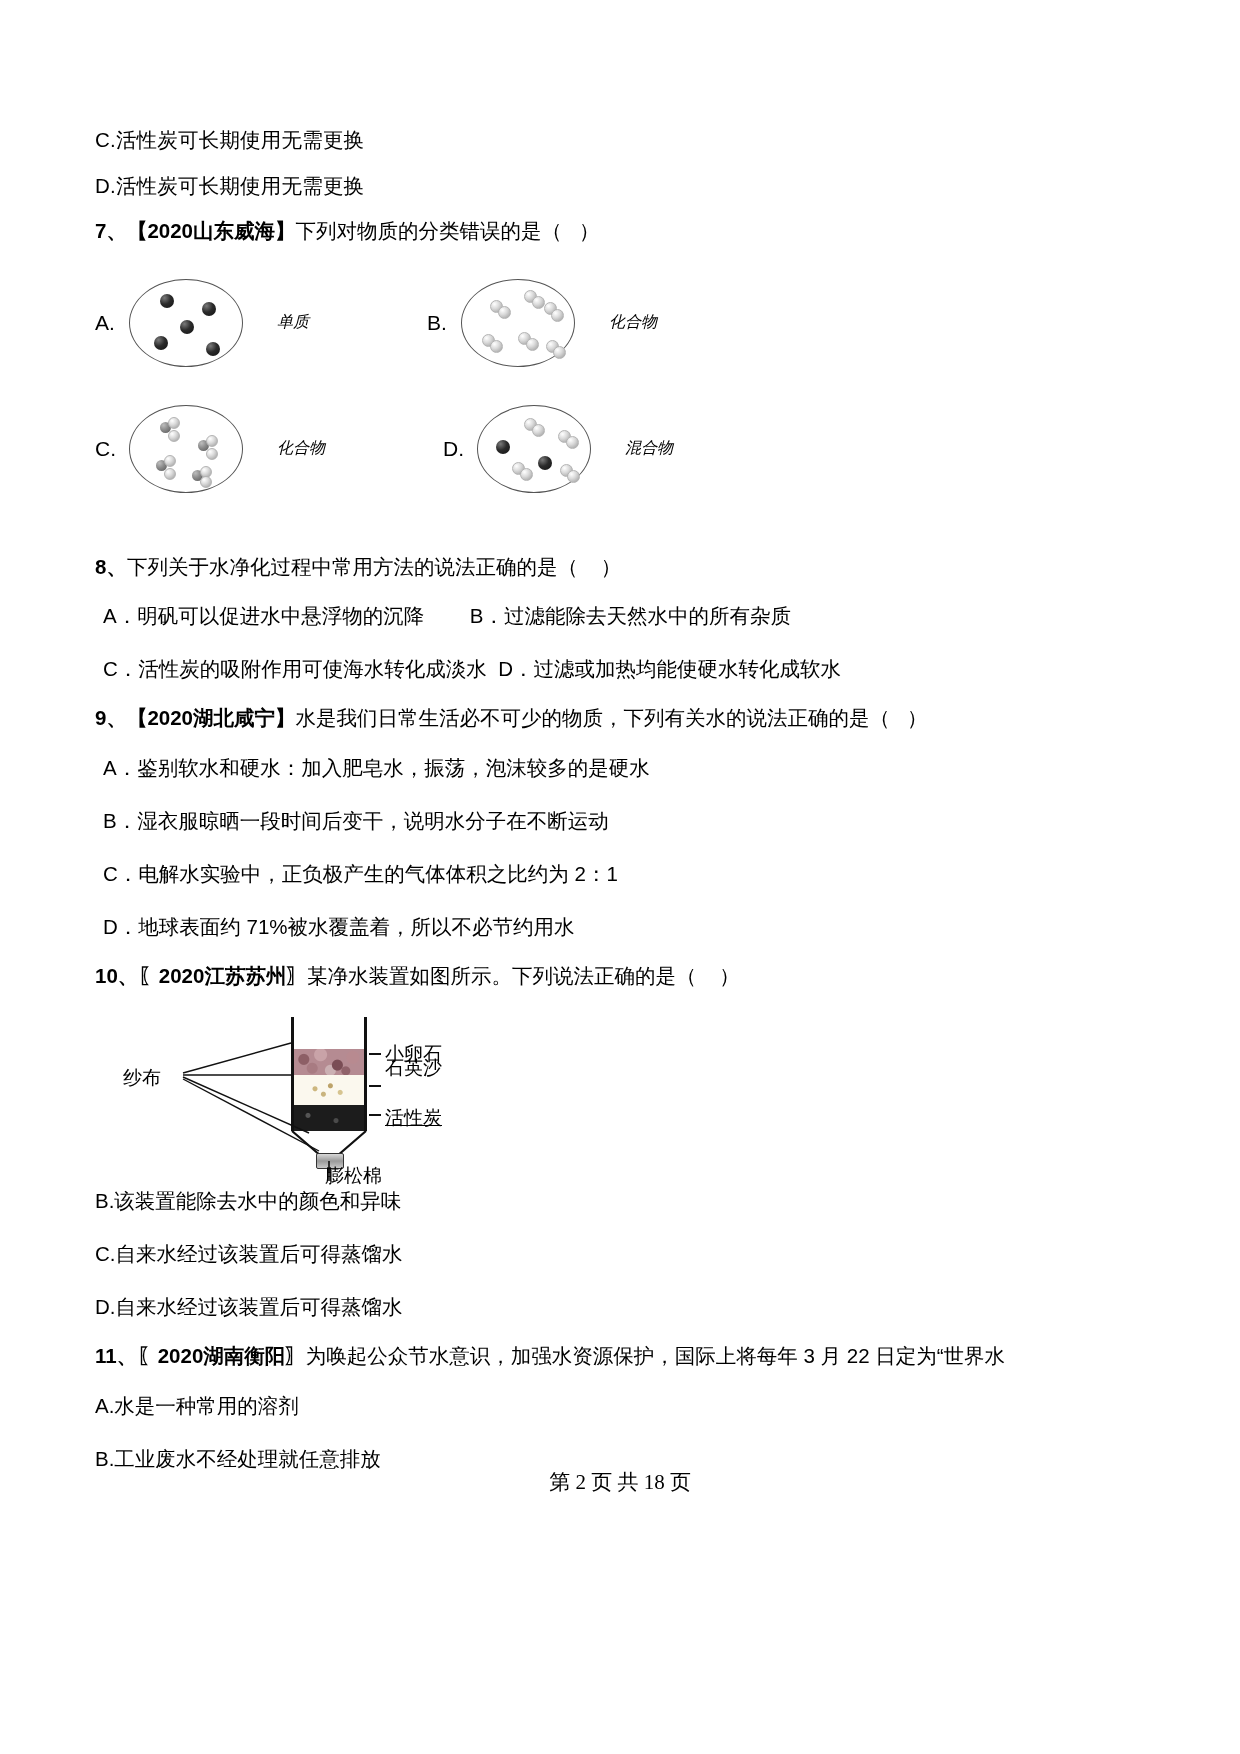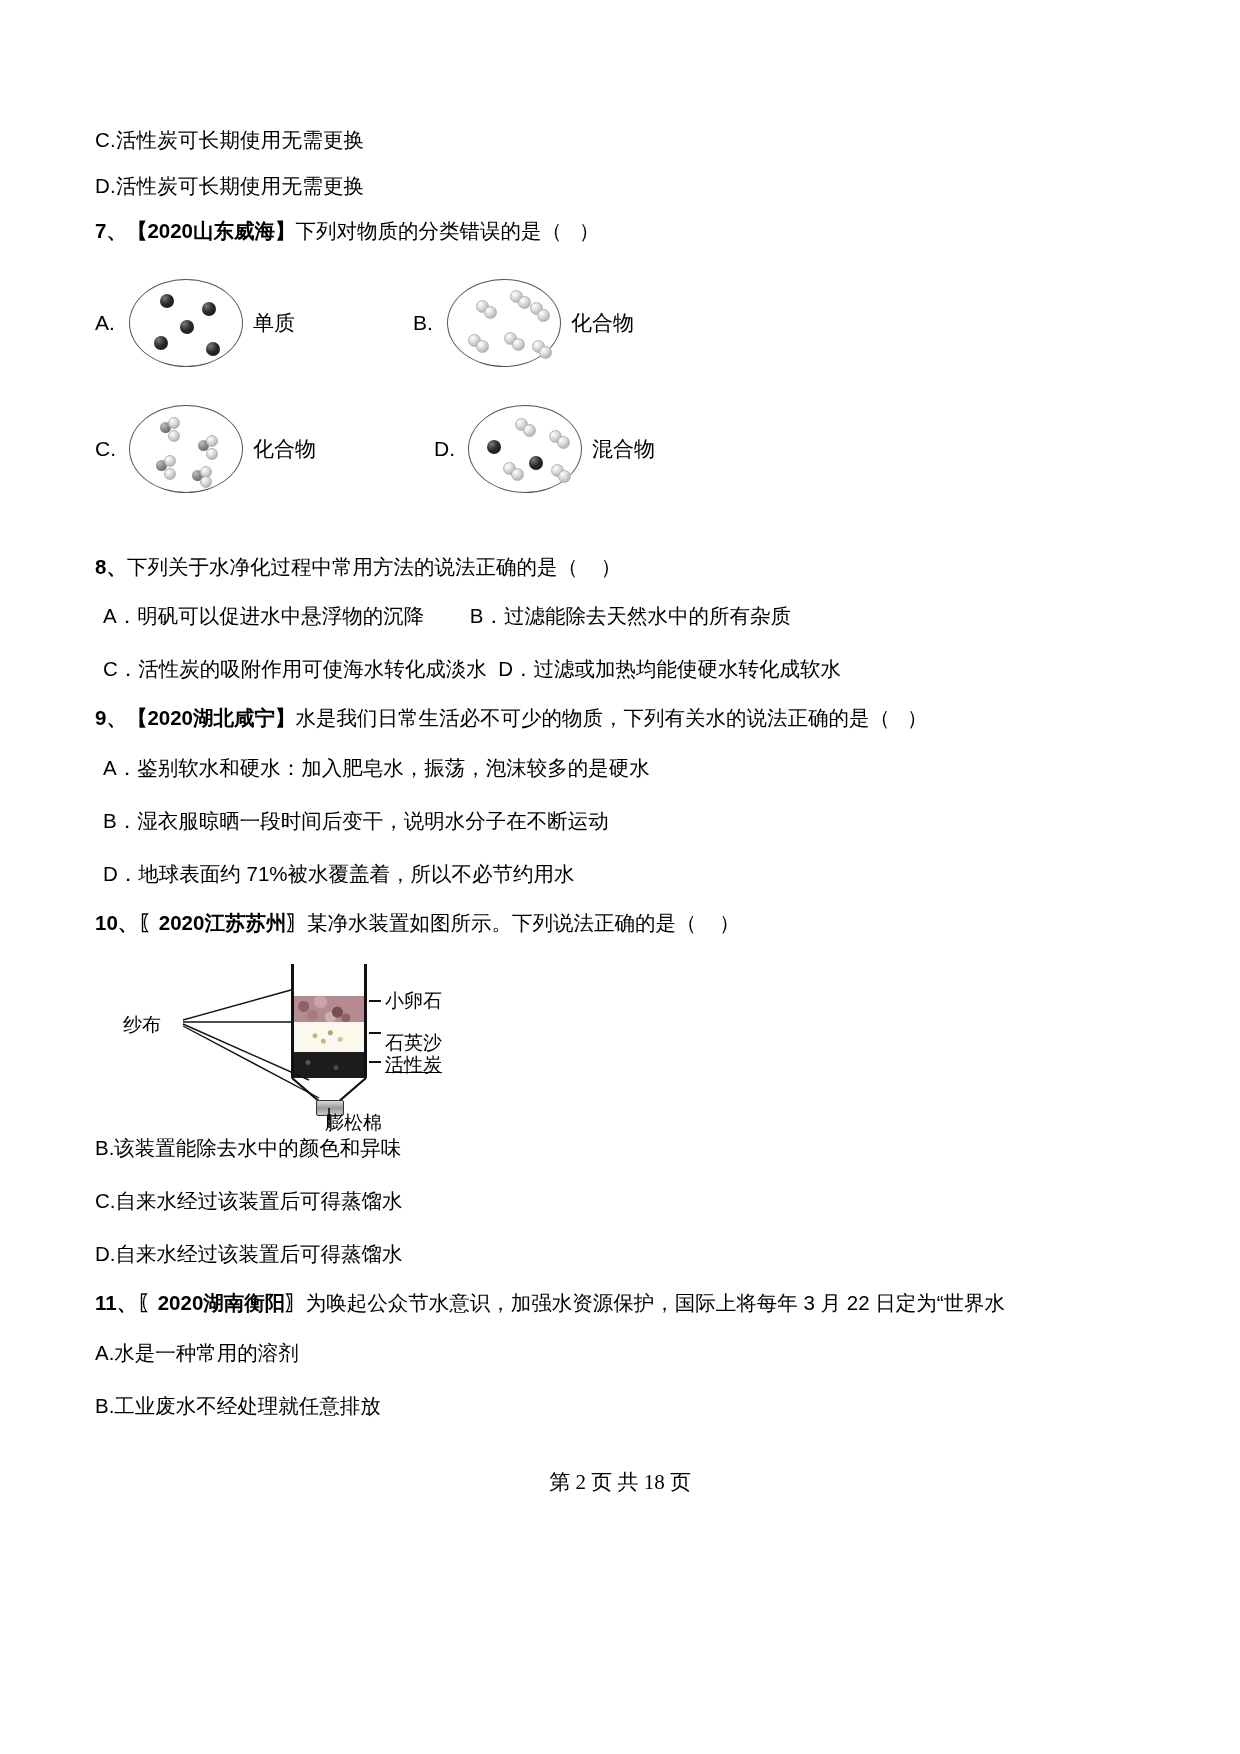--- a/index.html
+++ b/index.html
@@ -86,23 +86,24 @@
     background: radial-gradient(circle at 32% 28%, #7a7a7a 0%, #2b2b2b 45%, #111 100%);
   }
   .atom.light {
     background: radial-gradient(circle at 32% 28%, #ffffff 0%, #dcdcdc 40%, #9a9a9a 100%);
     border: 0.5px solid #b4b4b4;
   }
   .atom.mid {
     background: radial-gradient(circle at 32% 28%, #bdbdbd 0%, #8a8a8a 45%, #555 100%);
   }
   .cat-label {
-    font-size: 21px;
-    margin-left: 10px;
-    white-space: pre;
+    font-size: 16px;
+    margin-left: 34px;
+    white-space: pre;
+    font-style: italic;
   }
   .gap-b { width: 118px; }
 
   
   .fig10 {
     position: relative;
     width: 420px;
     height: 170px;
     margin: 14px 0 6px 18px;
   }
@@ -172,21 +173,21 @@
     background: #444;
   }
   .lbl {
     position: absolute;
     font-size: 19px;
     white-space: pre;
     font-family: "Liberation Serif", "DejaVu Serif", serif;
   }
   .lbl-gauze  { left: 10px;  top: 54px; }
   .lbl-pebble { left: 272px; top: 30px; }
-  .lbl-sand   { left: 272px; top: 72px; }
+  .lbl-sand   { left: 272px; top: 44px; }
   .lbl-carbon { left: 272px; top: 94px; text-decoration: underline; }
   .lbl-cotton { left: 212px; top: 152px; }
 
   
   .footer {
     position: absolute;
     left: 0;
     top: 1468px;
     width: 1240px;
     text-align: center;
@@ -286,20 +287,21 @@
       </div>
     </div>
 
     <div class="qline" style="margin-top:52px;"><span class="qnum">8、</span><span>下列关于水净化过程中常用方法的说法正确的是（    ）</span></div>
     <div class="opt opt-indent">A．明矾可以促进水中悬浮物的沉降        B．过滤能除去天然水中的所有杂质</div>
     <div class="opt opt-indent">C．活性炭的吸附作用可使海水转化成淡水  D．过滤或加热均能使硬水转化成软水</div>
 
     <div class="qline"><span class="qnum">9、</span><span class="src">【2020湖北咸宁】</span><span>水是我们日常生活必不可少的物质，下列有关水的说法正确的是（   ）</span></div>
     <div class="opt opt-indent">A．鉴别软水和硬水：加入肥皂水，振荡，泡沫较多的是硬水</div>
     <div class="opt opt-indent">B．湿衣服晾晒一段时间后变干，说明水分子在不断运动</div>
+    <div class="opt opt-indent">C．电解水实验中，正负极产生的气体体积之比约为 2：1</div>
     <div class="opt opt-indent">D．地球表面约 71%被水覆盖着，所以不必节约用水</div>
 
     <div class="qline"><span class="qnum">10、</span><span class="src">〖2020江苏苏州〗</span><span>某净水装置如图所示。下列说法正确的是（    ）</span></div>
 
     <div class="fig10">
 
       <div class="tube">
         <div class="layer pebble"></div>
         <div class="layer sand"></div>
         <div class="layer carbon"></div>

